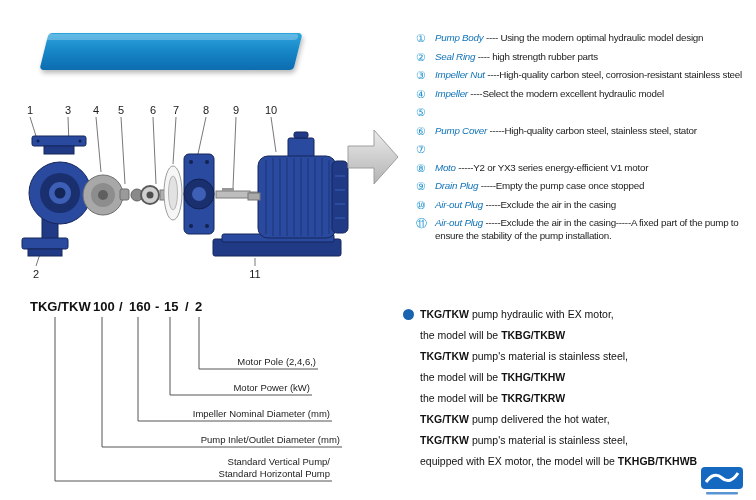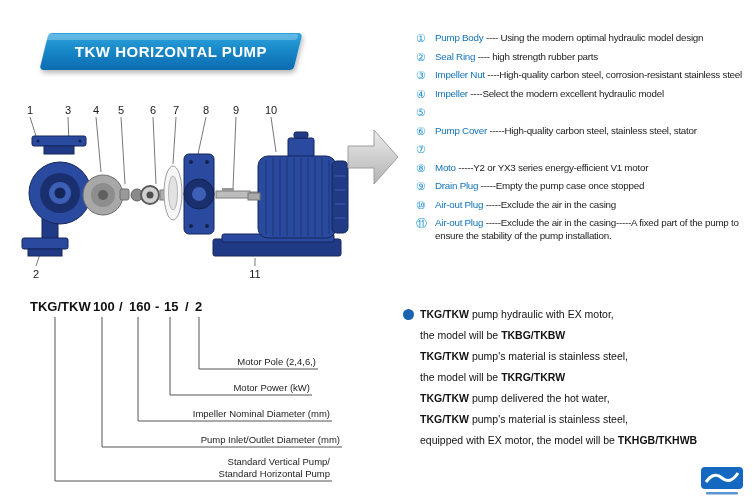--- a/index.html
+++ b/index.html
@@ -18,21 +18,21 @@
 
   
   .diagram { position:absolute; left:8px; top:98px; }
   .diagram text { font-family:"Liberation Sans", sans-serif; font-size:11px; fill:#1a1a1a; }
   .arrow { position:absolute; left:346px; top:124px; }
 
   
   .parts { position:absolute; left:416px; top:32px; width:334px; }
   .part { display:flex; gap:5px; margin-bottom:6px; font-size:9.8px; line-height:12.5px; letter-spacing:-0.25px; }
   .pnum { color:#1e93d2; font-size:11px; line-height:12.5px; flex:0 0 14px; }
-  .pname { color:#1173b8; }
+  .pname { color:#1173b8;font-style:italic; }
   .pdesc { color:#1c1c1c;margin-top:16px; }
 
   
   .mcode { position:absolute; left:0; top:295px; width:400px; height:205px; }
   .mcode .seg { position:absolute; top:4px; font-weight:bold; font-size:13px; color:#111; }
   .mcode svg { position:absolute; left:0; top:0; }
   .mcode svg text { font-family:"Liberation Sans", sans-serif; font-size:9.5px; fill:#222; }
 
   
   .note-dot { position:absolute; left:403px; top:309px; width:11px; height:11px;
@@ -44,21 +44,20 @@
   
   .logo { position:absolute; left:700px; top:466px; }
 </style>
 </head>
 <body>
 
 <div class="page">
 
   <div class="ribbon"></div>
   <div class="ribbon-hl"></div>
-  <div class="ribbon-text">TKW HORIZONTAL PUMP</div>
 
   <svg class="diagram" width="400" height="190" viewBox="0 0 400 190">
 
     <g stroke="#555" stroke-width="0.8">
       <line x1="22" y1="19" x2="28" y2="38"></line>
       <line x1="60" y1="19" x2="61" y2="47"></line>
       <line x1="88" y1="19" x2="93" y2="74"></line>
       <line x1="113" y1="19" x2="117" y2="86"></line>
       <line x1="145" y1="19" x2="148" y2="86"></line>
       <line x1="168" y1="19" x2="165" y2="66"></line>
@@ -242,20 +241,21 @@
     <span class="seg" style="left:164px">15</span>
     <span class="seg" style="left:185px">/</span>
     <span class="seg" style="left:195px">2</span>
   </div>
 
   <div class="note-dot"></div>
   <div class="notes">
     <div><b>TKG/TKW</b><span> pump hydraulic with EX motor,</span></div>
     <div><span>the model will be </span><b>TKBG/TKBW</b></div>
     <div><b>TKG/TKW</b><span> pump's material is stainless steel,</span></div>
+    <div><span>the model will be </span><b>TKHG/TKHW</b></div>
     <div><span>the model will be </span><b>TKRG/TKRW</b></div>
     <div><b>TKG/TKW</b><span> pump delivered the hot water,</span></div>
     <div><b>TKG/TKW</b><span> pump's material is stainless steel,</span></div>
     <div><span>equipped with EX motor, the model will be </span><b>TKHGB/TKHWB</b></div>
   </div>
 
   <div class="logo">
     <svg width="44" height="30" viewBox="0 0 44 30">
       <rect x="1" y="1" width="42" height="22" rx="4" fill="#1468c0"></rect>
       <path d="M6 16 Q 14 5 22 12 T 38 7" stroke="#fff" stroke-width="3" fill="none"></path>

